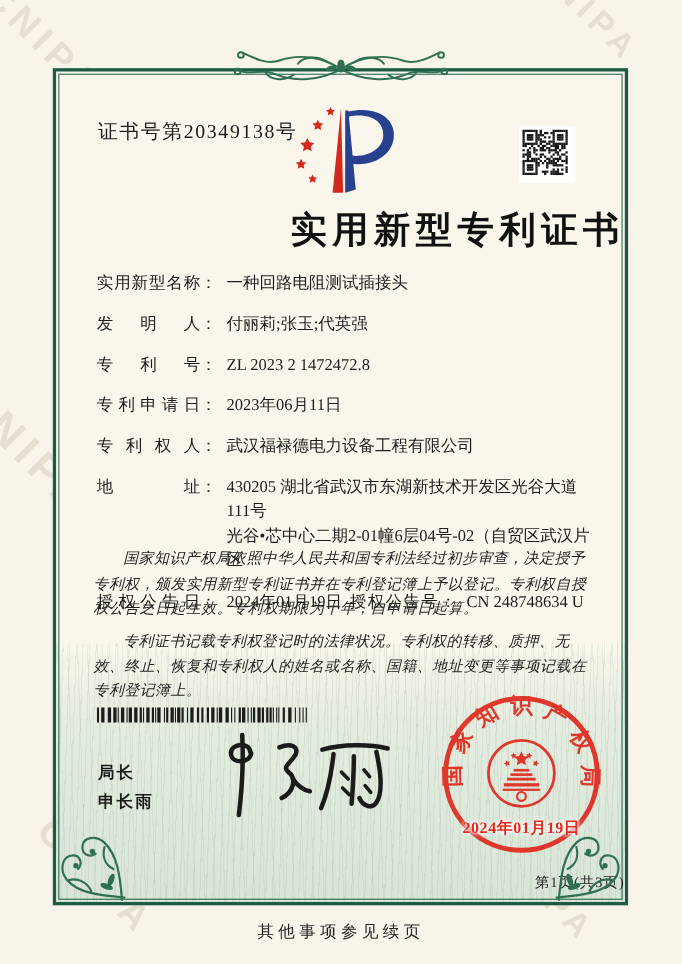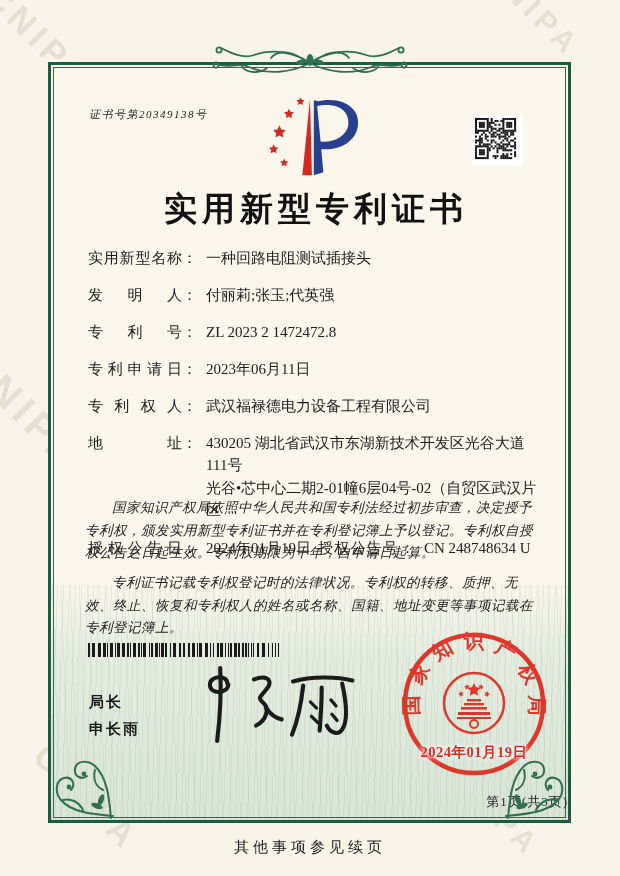--- a/index.html
+++ b/index.html
@@ -25,25 +25,25 @@
     background:linear-gradient(180deg,rgba(222,233,219,0) 0%,rgba(222,233,219,.75) 30%,#dde8da 70%,#d8e4d5 100%);
   }
   .green-zone:after{
     content:"";position:absolute;inset:0;
     background:
       repeating-linear-gradient(92deg,rgba(106,148,118,.12) 0 1px,transparent 1px 6px),
       repeating-linear-gradient(88deg,rgba(106,148,118,.10) 0 1px,transparent 1px 9px);
   }
   .content{position:absolute;inset:0;z-index:4;}
   
-  .cert-no{position:absolute;left:38px;top:42px;font-size:11px;letter-spacing:1.5px;font-style:italic;}
+  .cert-no{position:absolute;left:38px;top:42px;font-size:18px;letter-spacing:1.5px;}
   .logo{position:absolute;left:50%;top:26px;transform:translateX(-50%);width:118px;height:88px;}
   .qr{position:absolute;right:45px;top:50px;width:47px;height:47px;background:#fff;padding:2px;}
   .title{
-    position:absolute;left:13px;right:0;top:122px;margin:0;text-align:center;
+    position:absolute;left:13px;right:0;top:122px;margin:0;text-align:right;
     font-size:33px;font-weight:bold;letter-spacing:5px;color:#111;
   }
   
   .fields{position:absolute;left:37px;right:26px;top:182px;font-size:15px;line-height:22px;}
   .row{margin-bottom:15px;display:flex;align-items:flex-start;}
   .lbl{display:inline-block;width:94px;text-align:justify;text-align-last:justify;flex:none;}
   .colon{flex:none;margin-right:9px;}
   .val{flex:1;}
   .addr-lines div{margin-bottom:1px;}
   .grant-row{display:flex;}

